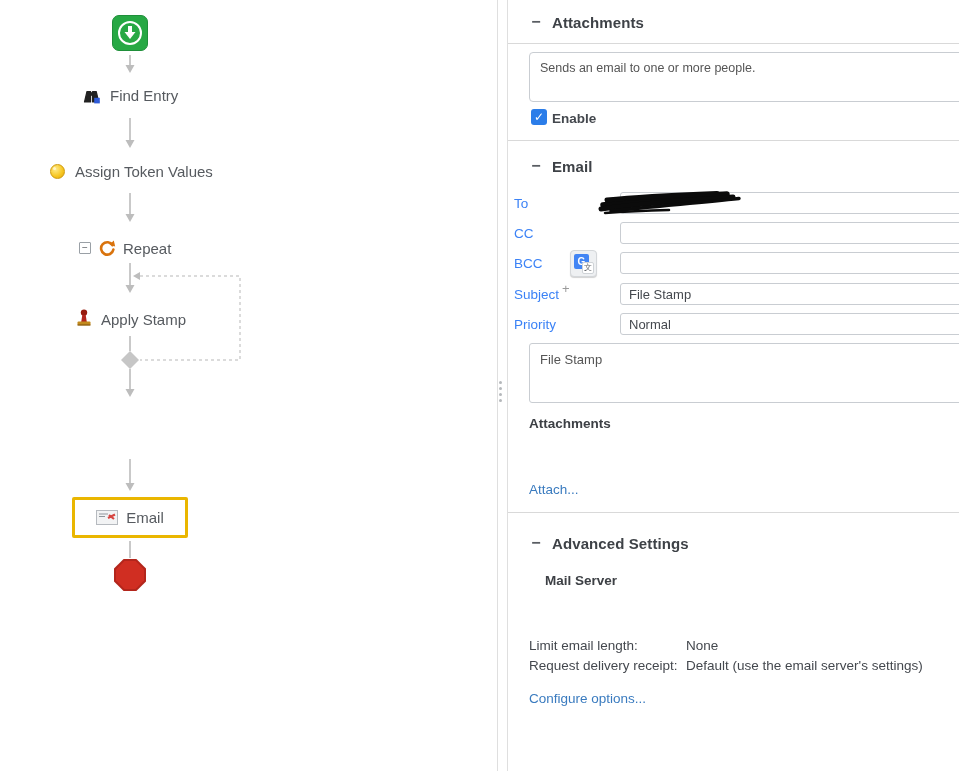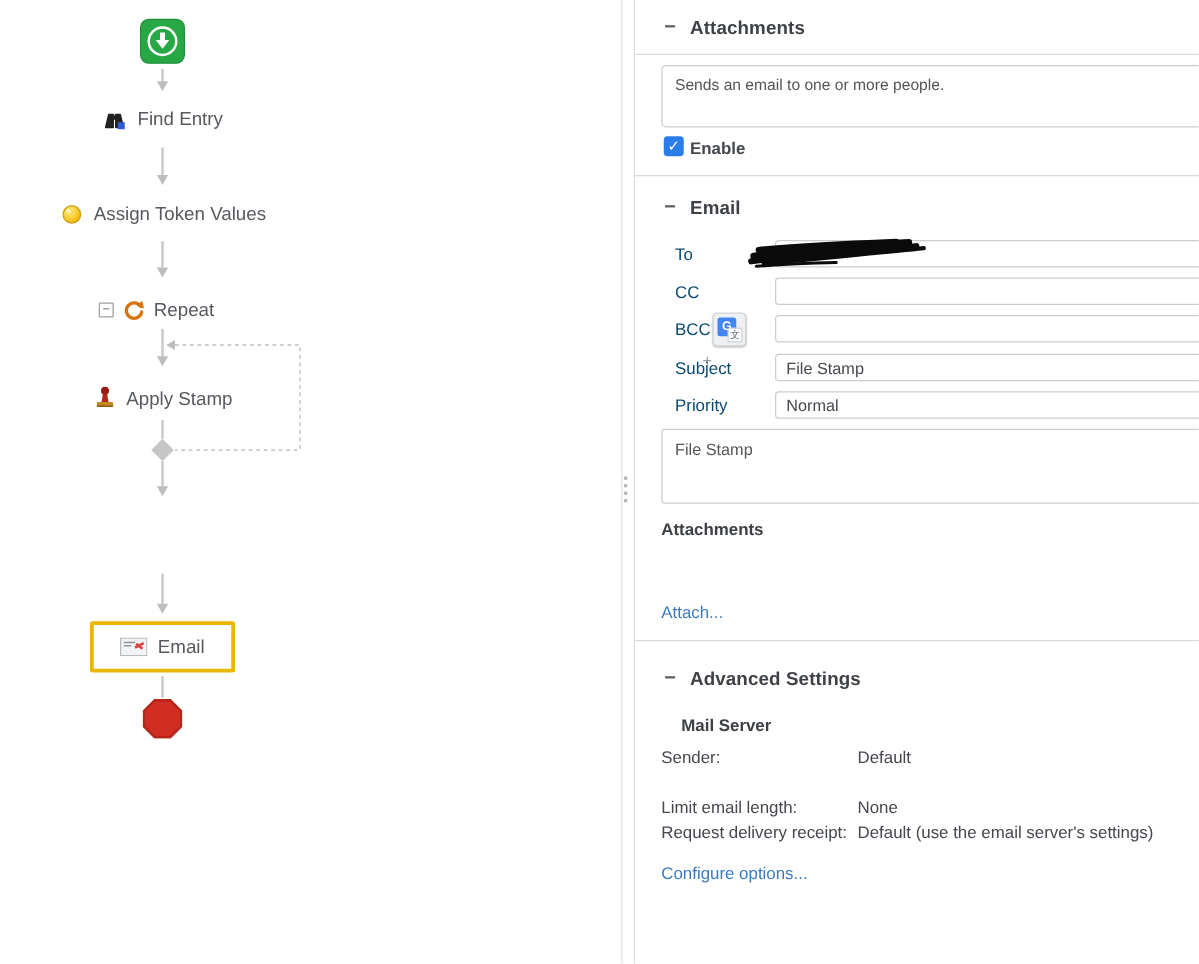--- a/index.html
+++ b/index.html
@@ -38,21 +38,21 @@
   
   .panel { position: absolute; left: 507px; top: 0; width: 452px; height: 771px; background: #fff; border-left: 1px solid #dfdfdf; font-size: 13.5px; color: #44484e; }
   .panel .abs { position: absolute; }
   .rule { position: absolute; left: 0; width: 452px; border-top: 1px solid #d9d9d9; }
   .sec-head { position: absolute; left: 21px; display: flex; align-items: center; gap: 9px; cursor: default; }
   .sec-minus { font-size: 16px; font-weight: 600; color: #595d62; width: 14px; text-align: center; }
   .sec-title { font-size: 15px; font-weight: 700; color: #3e4247; letter-spacing: .1px; }
 
   .txtbox { position: absolute; border: 1px solid #c9cdd2; border-radius: 4px; background: #fff; font-family: inherit; font-size: 12.5px; color: #555; padding: 8px 10px; resize: none; overflow: hidden; }
   .field-input { position: absolute; left: 112px; width: 348px; height: 22px; border: 1px solid #c9cdd2; border-radius: 3px; font-family: inherit; font-size: 13px; color: #44484e; padding: 0 8px; background: #fff; }
-  .field-label { position: absolute; left: 32px; font-size: 13.5px; color: #0c4a6e; }
+  .field-label { position: absolute; left: 6px; font-size: 13.5px; color: #3b82f6; }
 
   .checkbox { position: absolute; left: 23px; top: 109px; width: 16px; height: 16px; background: var(--checkbox-blue, #2b7de9); border-radius: 3px; color: #fff; font-size: 12px; font-weight: 700; line-height: 16px; text-align: center; }
 
   .link { position: absolute; left: 21px; color: var(--link-blue, #3a7bbf); font-size: 13.5px; text-decoration: none; cursor: pointer; }
   .bold-label { font-weight: 700; color: #3d4045; text-align: right; }
   .adv-row { position: absolute; left: 21px; width: 430px; line-height: 20px; }
   .adv-row .lab { display: inline-block; width: 157px; }
 
   
   .gt-btn { position: absolute; left: 62px; top: 250px; width: 27px; height: 27px; background: #eef0f2; border: 1px solid #d4d7da; border-radius: 4px; box-shadow: 0 1px 1px rgba(0,0,0,.18); }
@@ -205,23 +205,20 @@
 
   <div class="rule" style="top:512px;"></div>
 
   <div class="sec-head" style="top:534px;">
     <span class="sec-minus">−</span>
     <span class="sec-title">Advanced Settings</span>
   </div>
 
   <span class="abs bold-label" style="left:21px; top:573px;padding-left:16px;">Mail Server</span>
 
-  <div class="adv-row" style="top:596px;">
-    <span class="lab">Sender:</span><span>Default</span>
-  </div>
   <div class="adv-row" style="top:656px;">
     <span class="lab">Request delivery receipt:</span><span>Default (use the email server's settings)</span>
   </div>
   <div class="adv-row" style="top:636px;">
     <span class="lab">Limit email length:</span><span>None</span>
   </div>
 
   <a class="link" style="top:691px;">Configure options...</a>
 </div>
 

